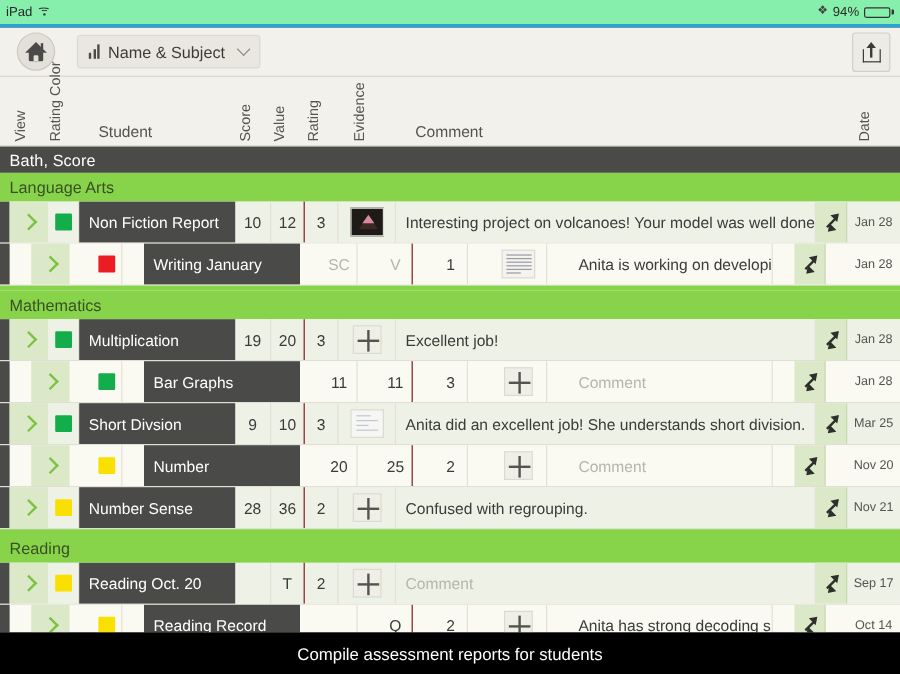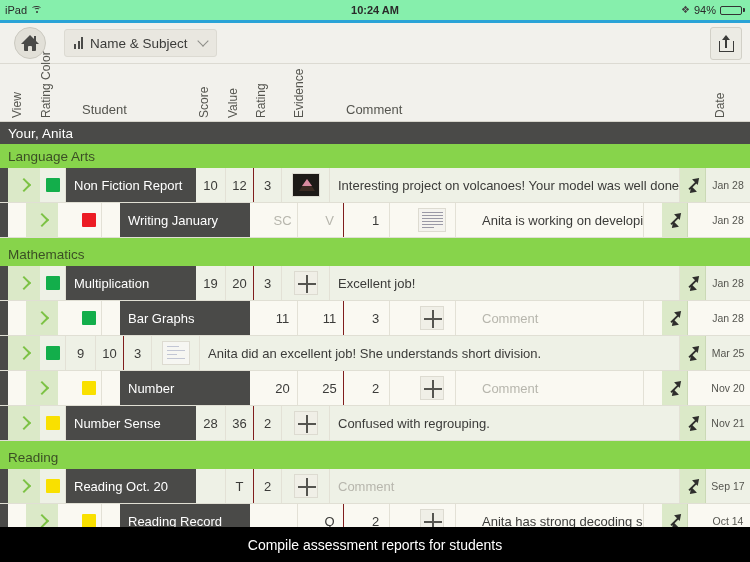--- a/index.html
+++ b/index.html
@@ -212,21 +212,20 @@
 
     <div class="statusbar">
       <div class="sb-left">
         <span>iPad</span>
         <span class="wifi-ic">
             <i></i>
             <i></i>
             <i></i>
           </span>
       </div>
-      <div class="sb-center">10:24 AM</div>
       <div class="sb-right">
         <span class="bt-ic">❖</span>
         <span>94%</span>
         <span class="batt">
           <span class="batt-body"><span class="batt-fill"></span></span>
             <span class="batt-cap"></span>
         </span>
       </div>
     </div>
 
@@ -285,21 +284,21 @@
       <div class="cell" style="flex:1">
         <span class="hlabel">Comment</span>
       </div>
       <div class="cell" style="width:26px"></div>
       <div class="cell" style="width:46px">
         <span class="vlabel">Date</span>
       </div>
     </div>
 
     <div class="student-bar">
-      <span>Your, Anita</span>
+      <span>Bath, Score</span>
     </div>
 
     <div class="grid" id="grid">
         <div class="subject-bar">
           <span>Language Arts</span>
         </div>
         <div class="row alt">
           <div class="c-edge"></div>
           <div class="c-view">
             <div class="chev-rt"></div>
@@ -415,20 +414,21 @@
         </div>
         <div class="row-sep"></div>
         <div class="row alt">
           <div class="c-edge"></div>
           <div class="c-view">
             <div class="chev-rt"></div>
           </div>
           <div class="c-color">
             <div class="swatch" style="background: rgb(19, 174, 75);"></div>
           </div>
+          <div class="c-student">Short Divsion</div>
           <div class="c-score">9</div>
           <div class="c-value">10</div>
           <div class="c-rating">3</div>
           <div class="c-evid">
             <div class="thumb scan">
               <i></i>
               <i></i>
               <i></i>
               <i></i>
             </div>

